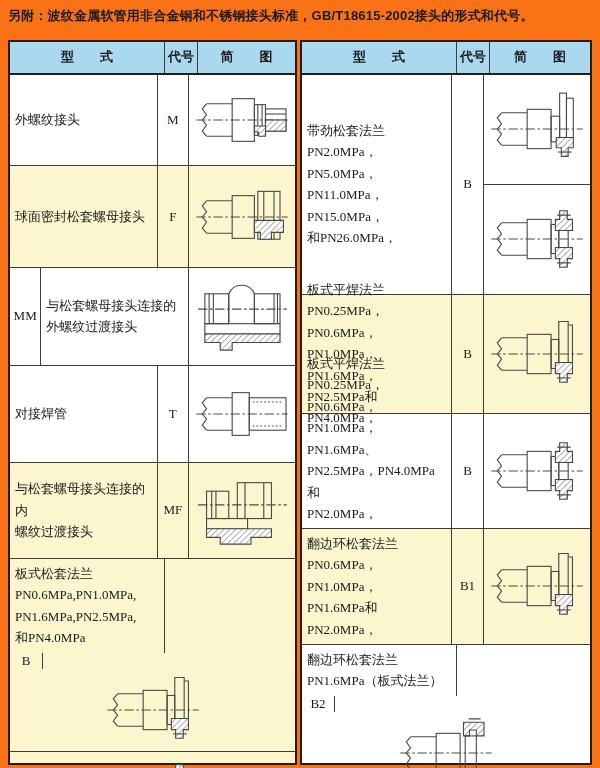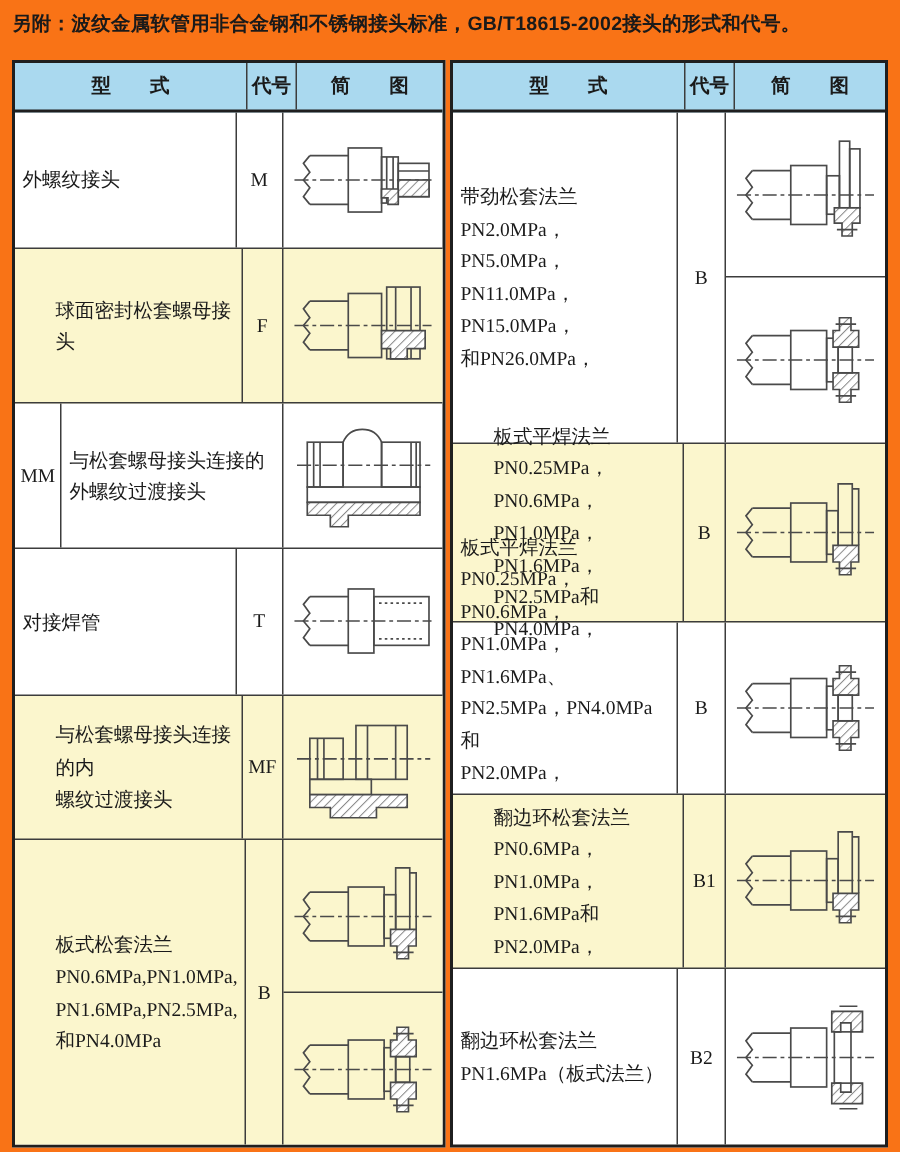--- a/index.html
+++ b/index.html
@@ -13,23 +13,23 @@
   html,body{width:600px;height:768px;background:#ffffff;overflow:hidden;
     font-family:"Liberation Sans","DejaVu Sans",sans-serif;color:var(--ink);}
   .page{position:relative;width:600px;height:768px;background:#f97316;}
   .title{position:absolute;left:8px;top:7px;width:588px;font-size:13px;font-weight:bold;
     letter-spacing:0.2px;}
   .tbl{position:absolute;top:40px;border:2px solid var(--outer);background:#fff;
     display:flex;flex-direction:column;}
   .tbl-left{left:8px;width:289px;height:725px;}
   .tbl-right{left:300px;width:292px;height:725px;}
   .row{display:flex;width:100%;border-bottom:1px solid var(--line);}
-  .row:last-child{border-bottom:none;}
+  .row:last-child{border-bottom:none;flex-direction:column;}
   .row.head{background:var(--header-bg);border-bottom:2px solid var(--outer);}
-  .row.hl{background:var(--hl-bg);padding-left:22px;}
+  .row.hl{background:var(--hl-bg);}
   .cell{display:flex;align-items:center;}
   .ct{width:155px;border-right:1px solid var(--line);padding:4px 5px;}
   .cc{width:33px;border-right:1px solid var(--line);justify-content:center;}
   .cd{flex:1;flex-direction:column;align-items:stretch;font-family:Liberation Mono, monospace;}
   .head .cell{justify-content:center;font-size:13px;font-weight:bold;padding:0;}
   .type-text{font-family:Liberation Serif, serif;font-size:13px;
     line-height:1.65;white-space:pre-line;}
   .code-text{font-family:"Liberation Serif","DejaVu Serif",serif;font-size:13px;}
   .sub{flex:1;display:flex;align-items:center;justify-content:center;min-height:0;}
   .sub + .sub{border-top:1px solid var(--line);}

